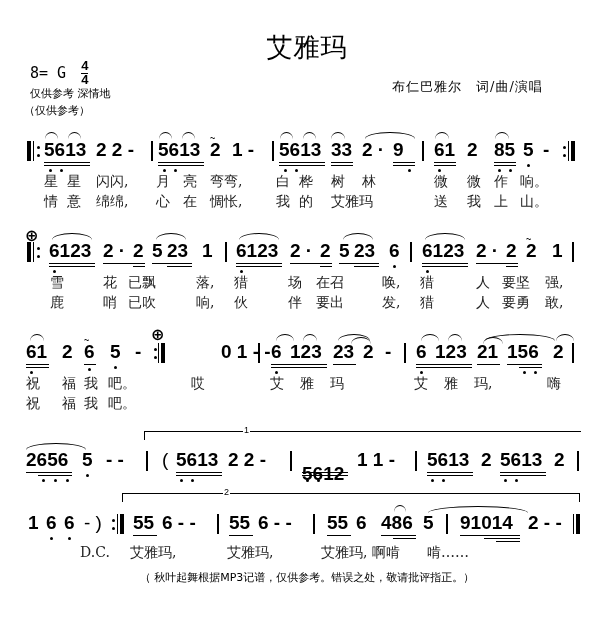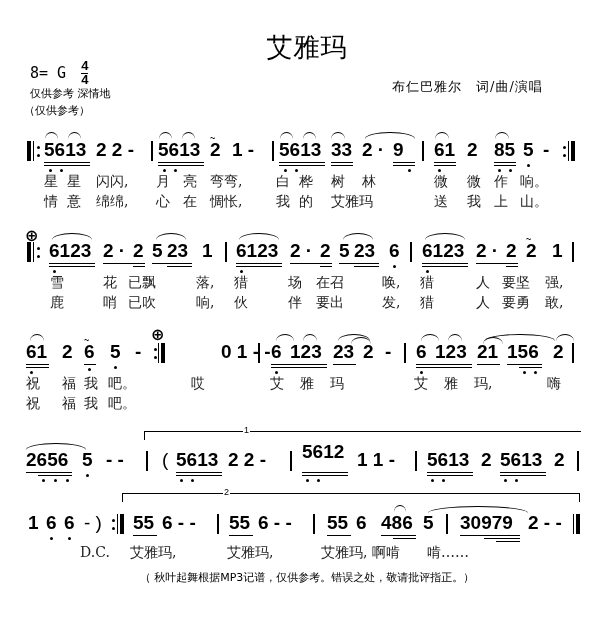--- a/index.html
+++ b/index.html
@@ -322,21 +322,21 @@
 
   <div class="notes" style="left:162px;top:24px;font-weight:normal;">(</div>
   <div class="notes" style="left:176px;top:24px;">5613</div>
   <div class="ul1" style="left:176px;top:47px;width:46px;"></div>
   <div class="ul1" style="left:176px;top:50px;width:46px;"></div>
   <div class="dot" style="left:180px;top:54px;"></div>
   <div class="dot" style="left:191px;top:54px;"></div>
   <div class="notes" style="left:228px;top:24px;">2  2  -</div>
   <div class="bar" style="left:290px;top:26px;height:20px;"></div>
 
-  <div class="notes" style="left:302px;top:16px;">5612</div>
+  <div class="notes" style="left:302px;top:38px;">5612</div>
   <div class="ul1" style="left:302px;top:47px;width:46px;"></div>
   <div class="ul1" style="left:302px;top:50px;width:46px;"></div>
   <div class="dot" style="left:306px;top:54px;"></div>
   <div class="dot" style="left:317px;top:54px;"></div>
   <div class="notes" style="left:357px;top:24px;">1  1  -</div>
   <div class="bar" style="left:415px;top:26px;height:20px;"></div>
 
   <div class="notes" style="left:427px;top:24px;">5613</div>
   <div class="ul1" style="left:427px;top:47px;width:46px;"></div>
   <div class="ul1" style="left:427px;top:50px;width:46px;"></div>
@@ -383,21 +383,21 @@
   <div class="ul1" style="left:327px;top:47px;width:24px;"></div>
   <div class="notes" style="left:356px;top:24px;">6</div>
   <div class="notes" style="left:381px;top:24px;">486</div>
   <div class="ul1" style="left:381px;top:47px;width:35px;"></div>
   <div class="ul1" style="left:393px;top:50px;width:23px;"></div>
   <div class="slur" style="left:394px;top:17px;width:12px;"></div>
   <div class="notes" style="left:423px;top:24px;">5</div>
   <div class="slur" style="left:428px;top:18px;width:100px;"></div>
   <div class="bar" style="left:446px;top:26px;height:20px;"></div>
 
-  <div class="notes" style="left:460px;top:24px;">30979</div>
+  <div class="notes" style="left:460px;top:24px;">91014</div>
   <div class="ul1" style="left:460px;top:47px;width:60px;"></div>
   <div class="ul1" style="left:484px;top:50px;width:36px;"></div>
   <div class="ul1" style="left:496px;top:53px;width:24px;"></div>
   <div class="notes" style="left:528px;top:24px;">2 - -</div>
   <div class="bar" style="left:573px;top:26px;height:20px;width:1px;"></div>
   <div class="thick" style="left:576px;top:26px;height:20px;"></div>
 
   <div class="lyr" style="left:80px;top:56px;">D.C.</div>
   <div class="lyr" style="left:130px;top:56px;">艾雅玛,</div>
   <div class="lyr" style="left:227px;top:56px;">艾雅玛,</div>

